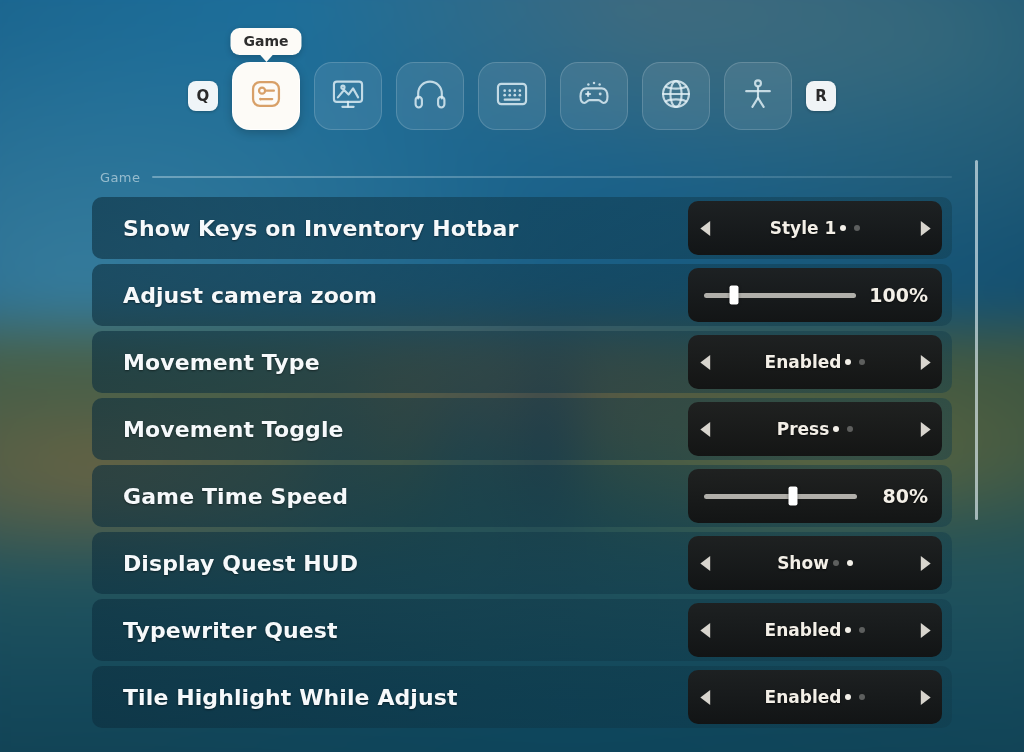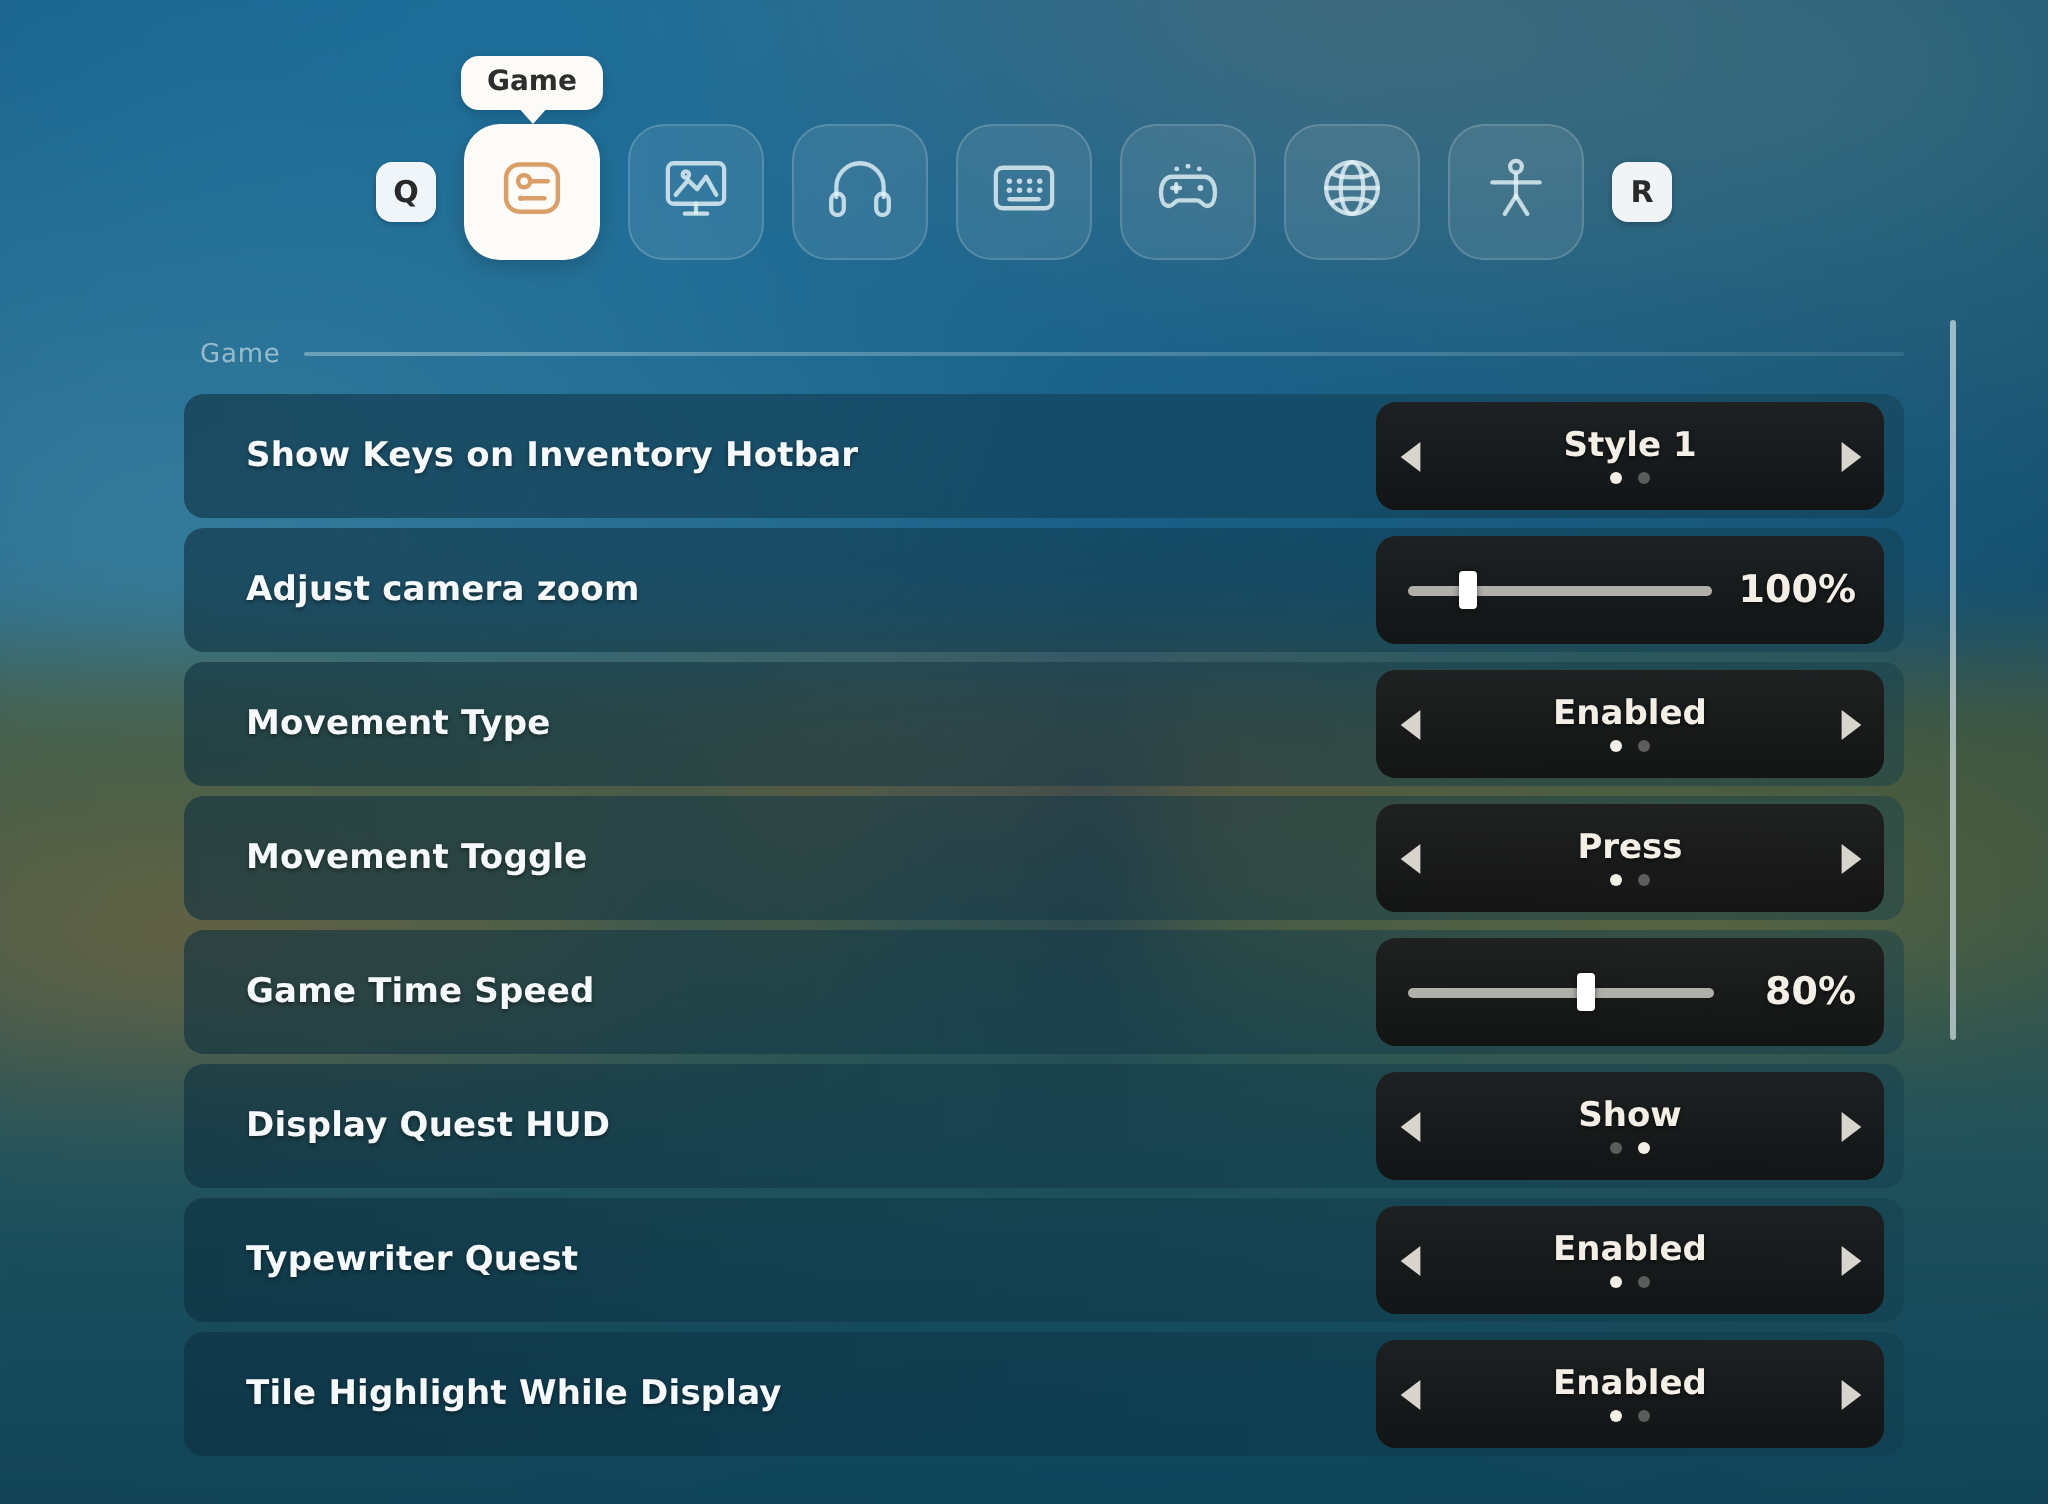--- a/index.html
+++ b/index.html
@@ -118,42 +118,42 @@
   }
 
   .row{
     position:relative; height:62px; margin-top:5px;
     border-radius:10px;
     background:linear-gradient(90deg, rgba(12,46,62,.60) 0%, rgba(14,52,68,.50) 45%, rgba(16,58,74,.42) 100%);
     display:flex; align-items:center;
     padding:0 10px 0 31px;
   }
   .row .name{
-    color:#f6f9fb; font-size:17px; font-weight:bold;
+    color:#f6f9fb; font-size:22px; font-weight:bold;
     letter-spacing:.1px; text-shadow:0 1px 2px rgba(0,0,0,.45);
     flex:1;
   }
 
   
   .ctrl{
     width:254px; height:54px; border-radius:10px;
     background:linear-gradient(180deg, rgba(30,30,30,.93), rgba(18,18,18,.95));
     display:flex; align-items:center; position:relative;
     flex:0 0 auto;
   }
 
   
   .arrow{
     width:34px; height:100%;
     display:flex; align-items:center; justify-content:center;
     flex:0 0 auto;
   }
   .arrow svg{ width:15px; height:19px; fill:#d8d5ce; }
   .stepmid{
-    flex:1; display:flex; flex-direction:column;
+    flex:1; display:flex; flex-direction:row;
     align-items:center; justify-content:center; gap:4px;
   }
   .stepval{
     color:#f3efe7; font-size:17px; font-weight:bold;
     text-shadow:0 1px 2px rgba(0,0,0,.6);
     line-height:1;
   }
   .dots{ display:flex; gap:8px; align-items:center; }
   .dot{ width:6px; height:6px; border-radius:50%; background:rgba(235,235,230,.33); }
   .dot.on{ background:#f2efe8; }
@@ -427,21 +427,21 @@
             </div>
           </div>
           <div class="arrow">
             <svg viewBox="0 0 16 20">
               <polygon points="3,2 3,18 13.5,10"></polygon>
             </svg>
           </div>
         </div>
       </div>
       <div class="row">
-        <div class="name">Tile Highlight While Display</div>
+        <div class="name">Tile Highlight While Adjust</div>
         <div class="ctrl">
           <div class="arrow">
             <svg viewBox="0 0 16 20">
               <polygon points="13,2 13,18 2.5,10"></polygon>
             </svg>
           </div>
           <div class="stepmid">
             <div class="stepval">Enabled</div>
             <div class="dots">
               <span class="dot on"></span>

